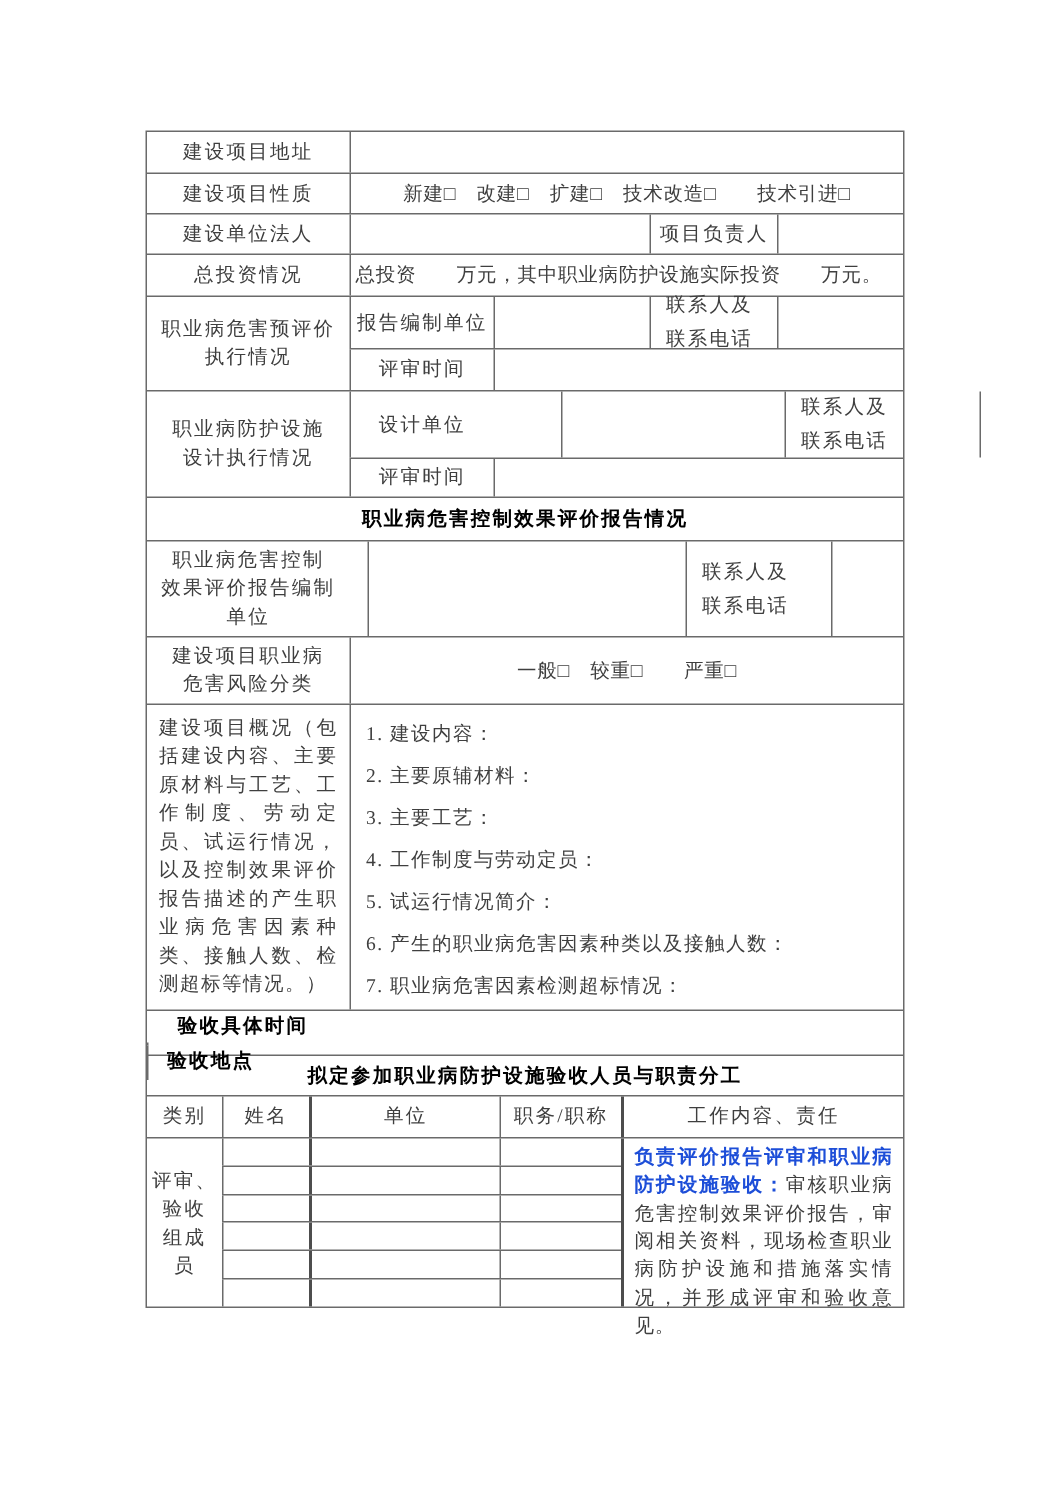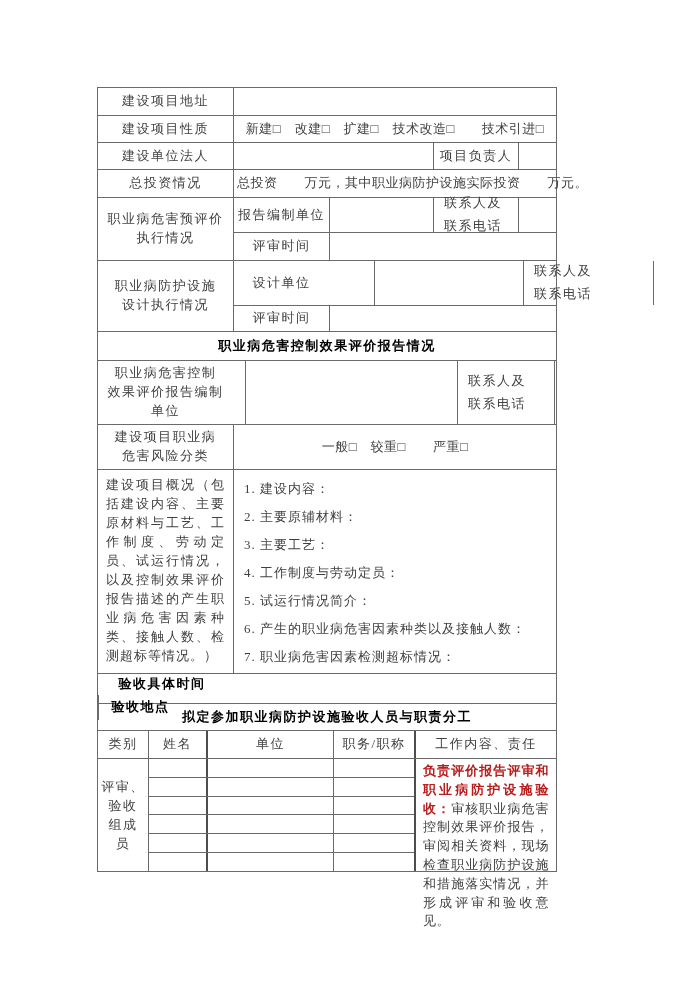--- a/index.html
+++ b/index.html
@@ -2,21 +2,21 @@
 <html><head>
 <meta charset="utf-8">
 <style>
   html,body{margin:0;padding:0;}
   body{
     width:700px;height:990px;position:relative;background:#ffffff;
     font-family:"Liberation Serif","DejaVu Serif",serif;
     color:#3f3f3f;
   }
   .tbl{
-    position:absolute;left:97px;top:87px;width:460px;
+    position:absolute;left:97px;top:87px;width:506px;
     border:1px solid #6a6a6a;background:#fff;
     box-sizing:border-box;
     font-size:13px;letter-spacing:1.5px;line-height:1.45;
   }
   .tbl *{box-sizing:border-box;}
   .r{display:flex;align-items:stretch;}
   .r + .r{border-top:1px solid #6a6a6a;}
   .c{
     display:flex;align-items:center;justify-content:center;
     text-align:center;min-width:0;padding:1px 3px;
@@ -47,21 +47,21 @@
   .h71{height:71px;}
   .h204{height:204px;}
   .h113{height:113px;}
   .sub{flex:1;display:flex;flex-direction:column;min-width:0;}
   .sr{display:flex;flex:1;min-width:0;}
   .sr + .sr{border-top:1px solid #6a6a6a;}
   .sr.h34{height:34px;flex:none;}
   .sr.h44{height:44px;flex:none;gap:45px;}
   .pre{white-space:pre-line;}
   .head{font-weight:bold;color:#000000;letter-spacing:1.5px;}
-  .b{font-weight:bold;color:#b91c1c;}
+  .b{font-weight:bold;color:#1d4ed8;}
   .left{justify-content:flex-start;text-align:left;}
   .nowrap{white-space:nowrap;letter-spacing:0.5px;}
   .contact{justify-content:flex-start;text-align:left;padding-left:10px;line-height:1.75;}
   .overview-label{
     align-items:flex-start;text-align:justify;
     padding:5px 8px;line-height:19px;letter-spacing:1px;
   }
   .overview-items{
     align-items:flex-start;justify-content:flex-start;text-align:left;
     padding:5px 4px 0 10px;line-height:28px;letter-spacing:1px;

